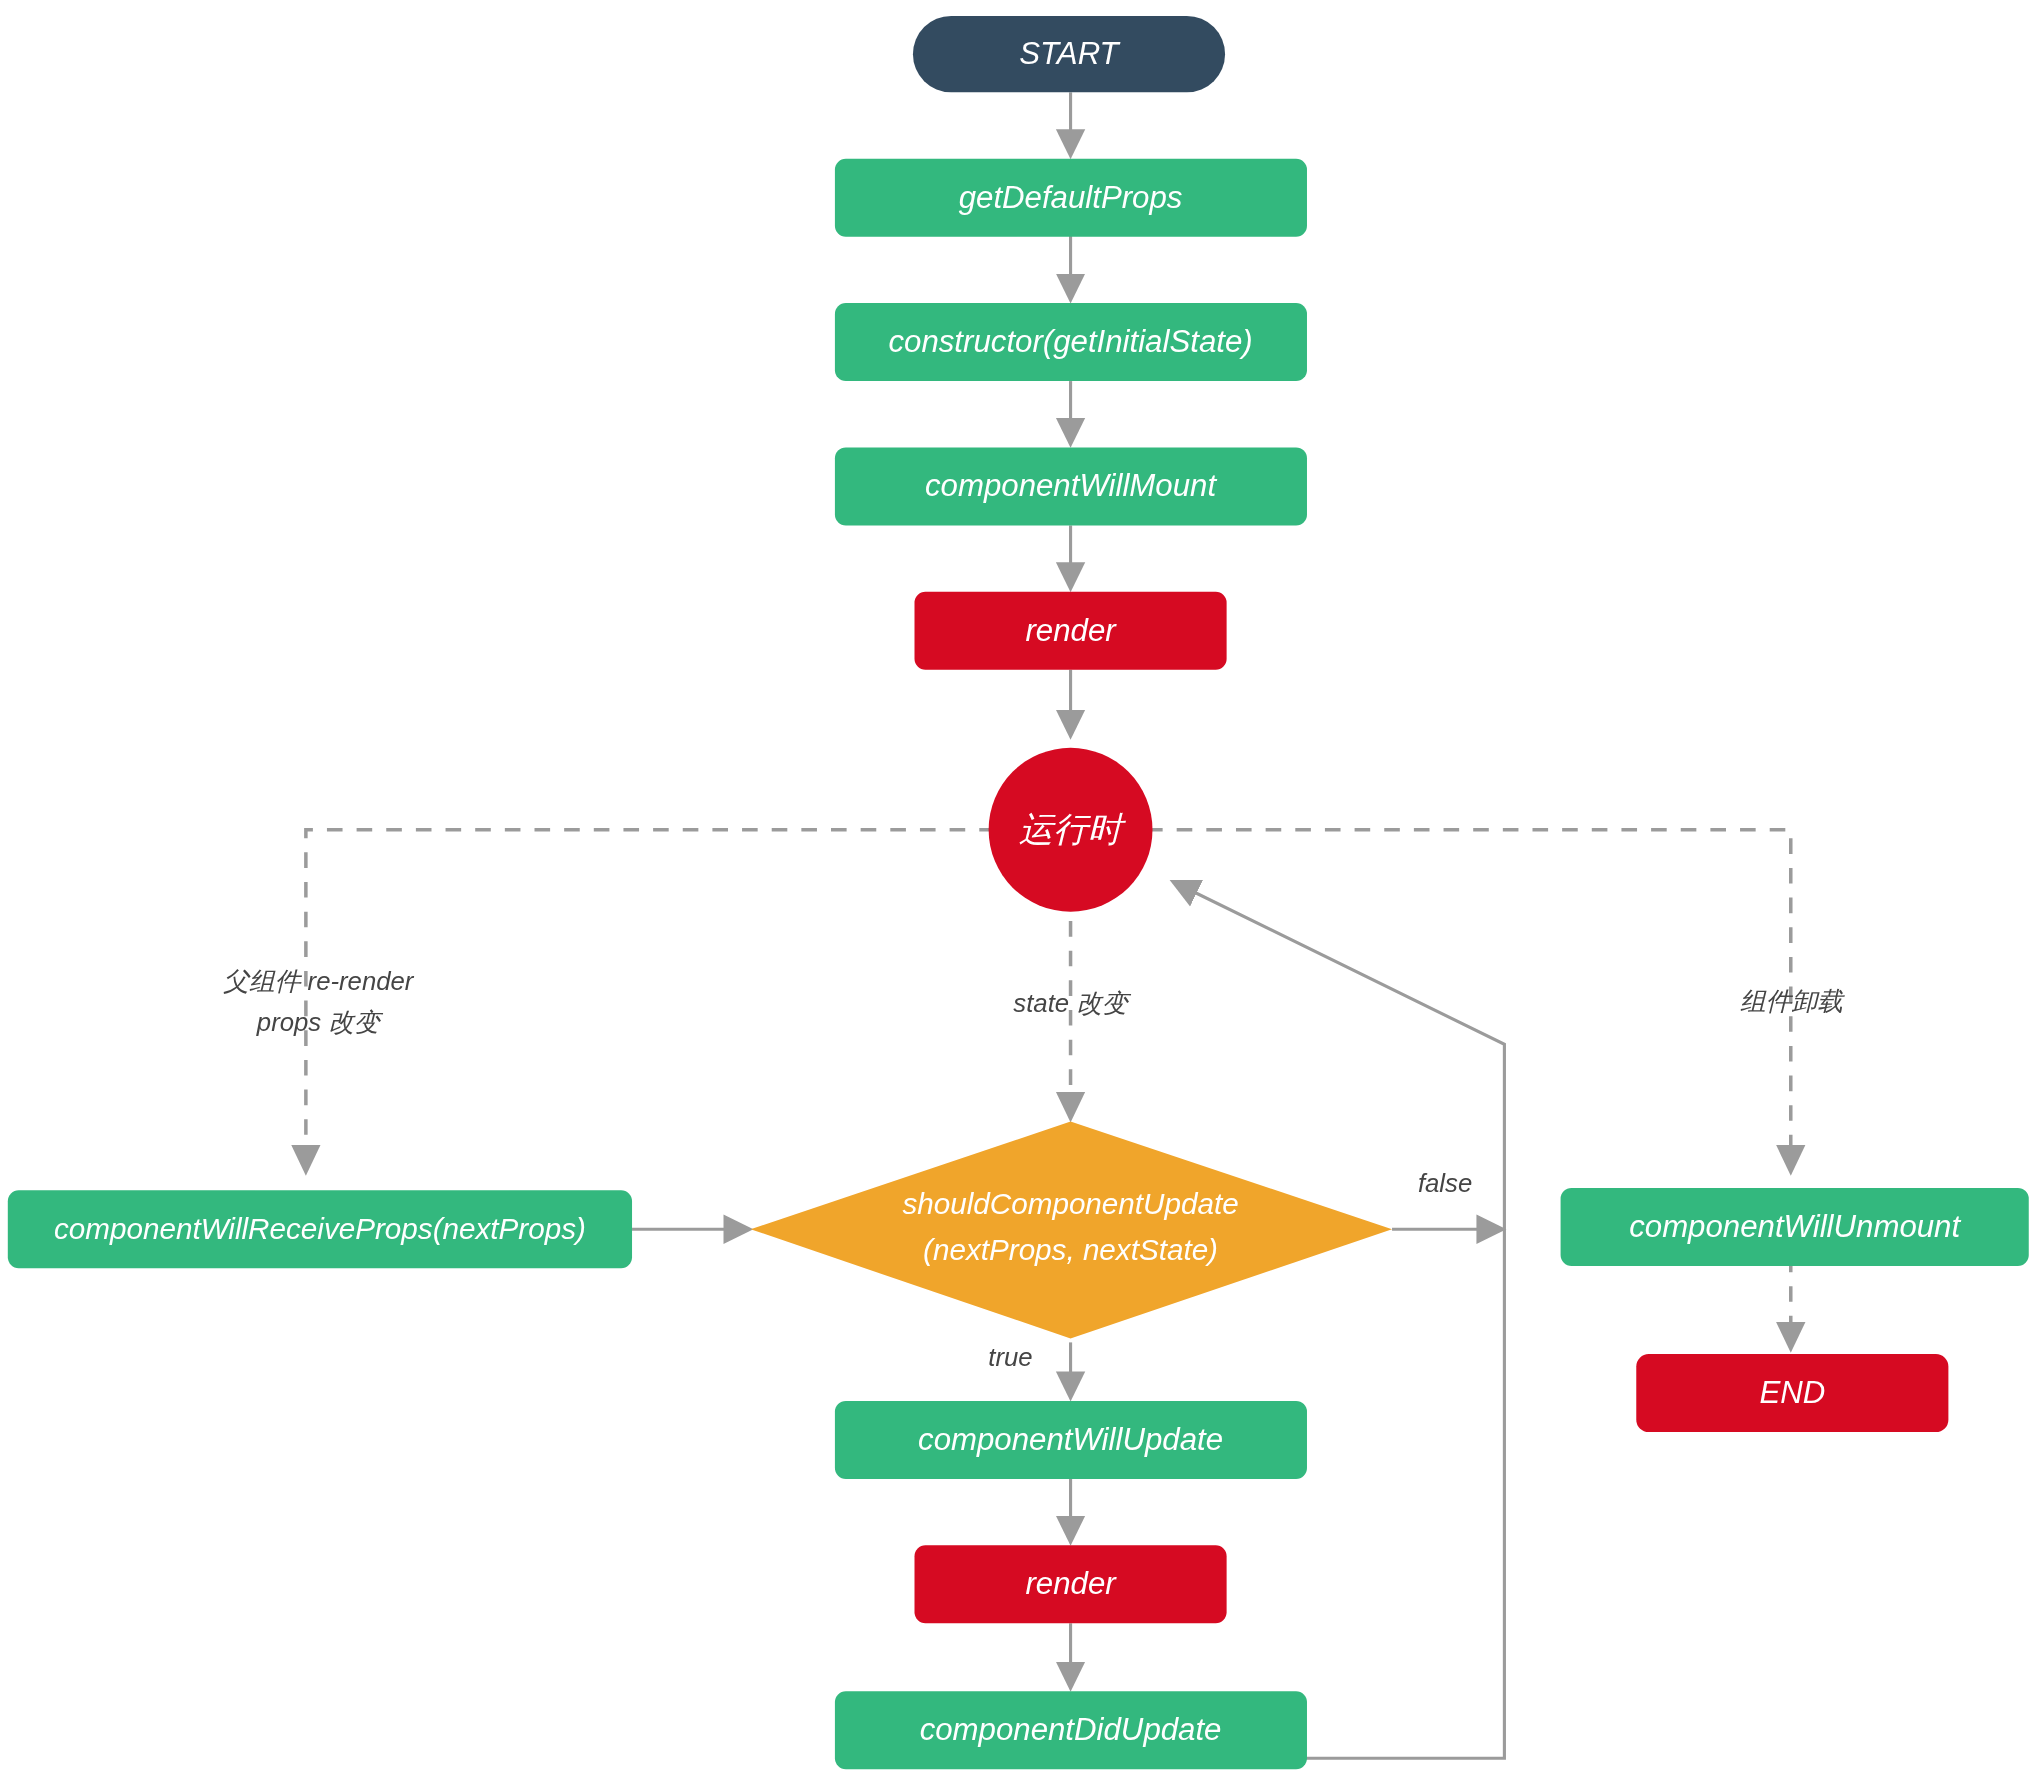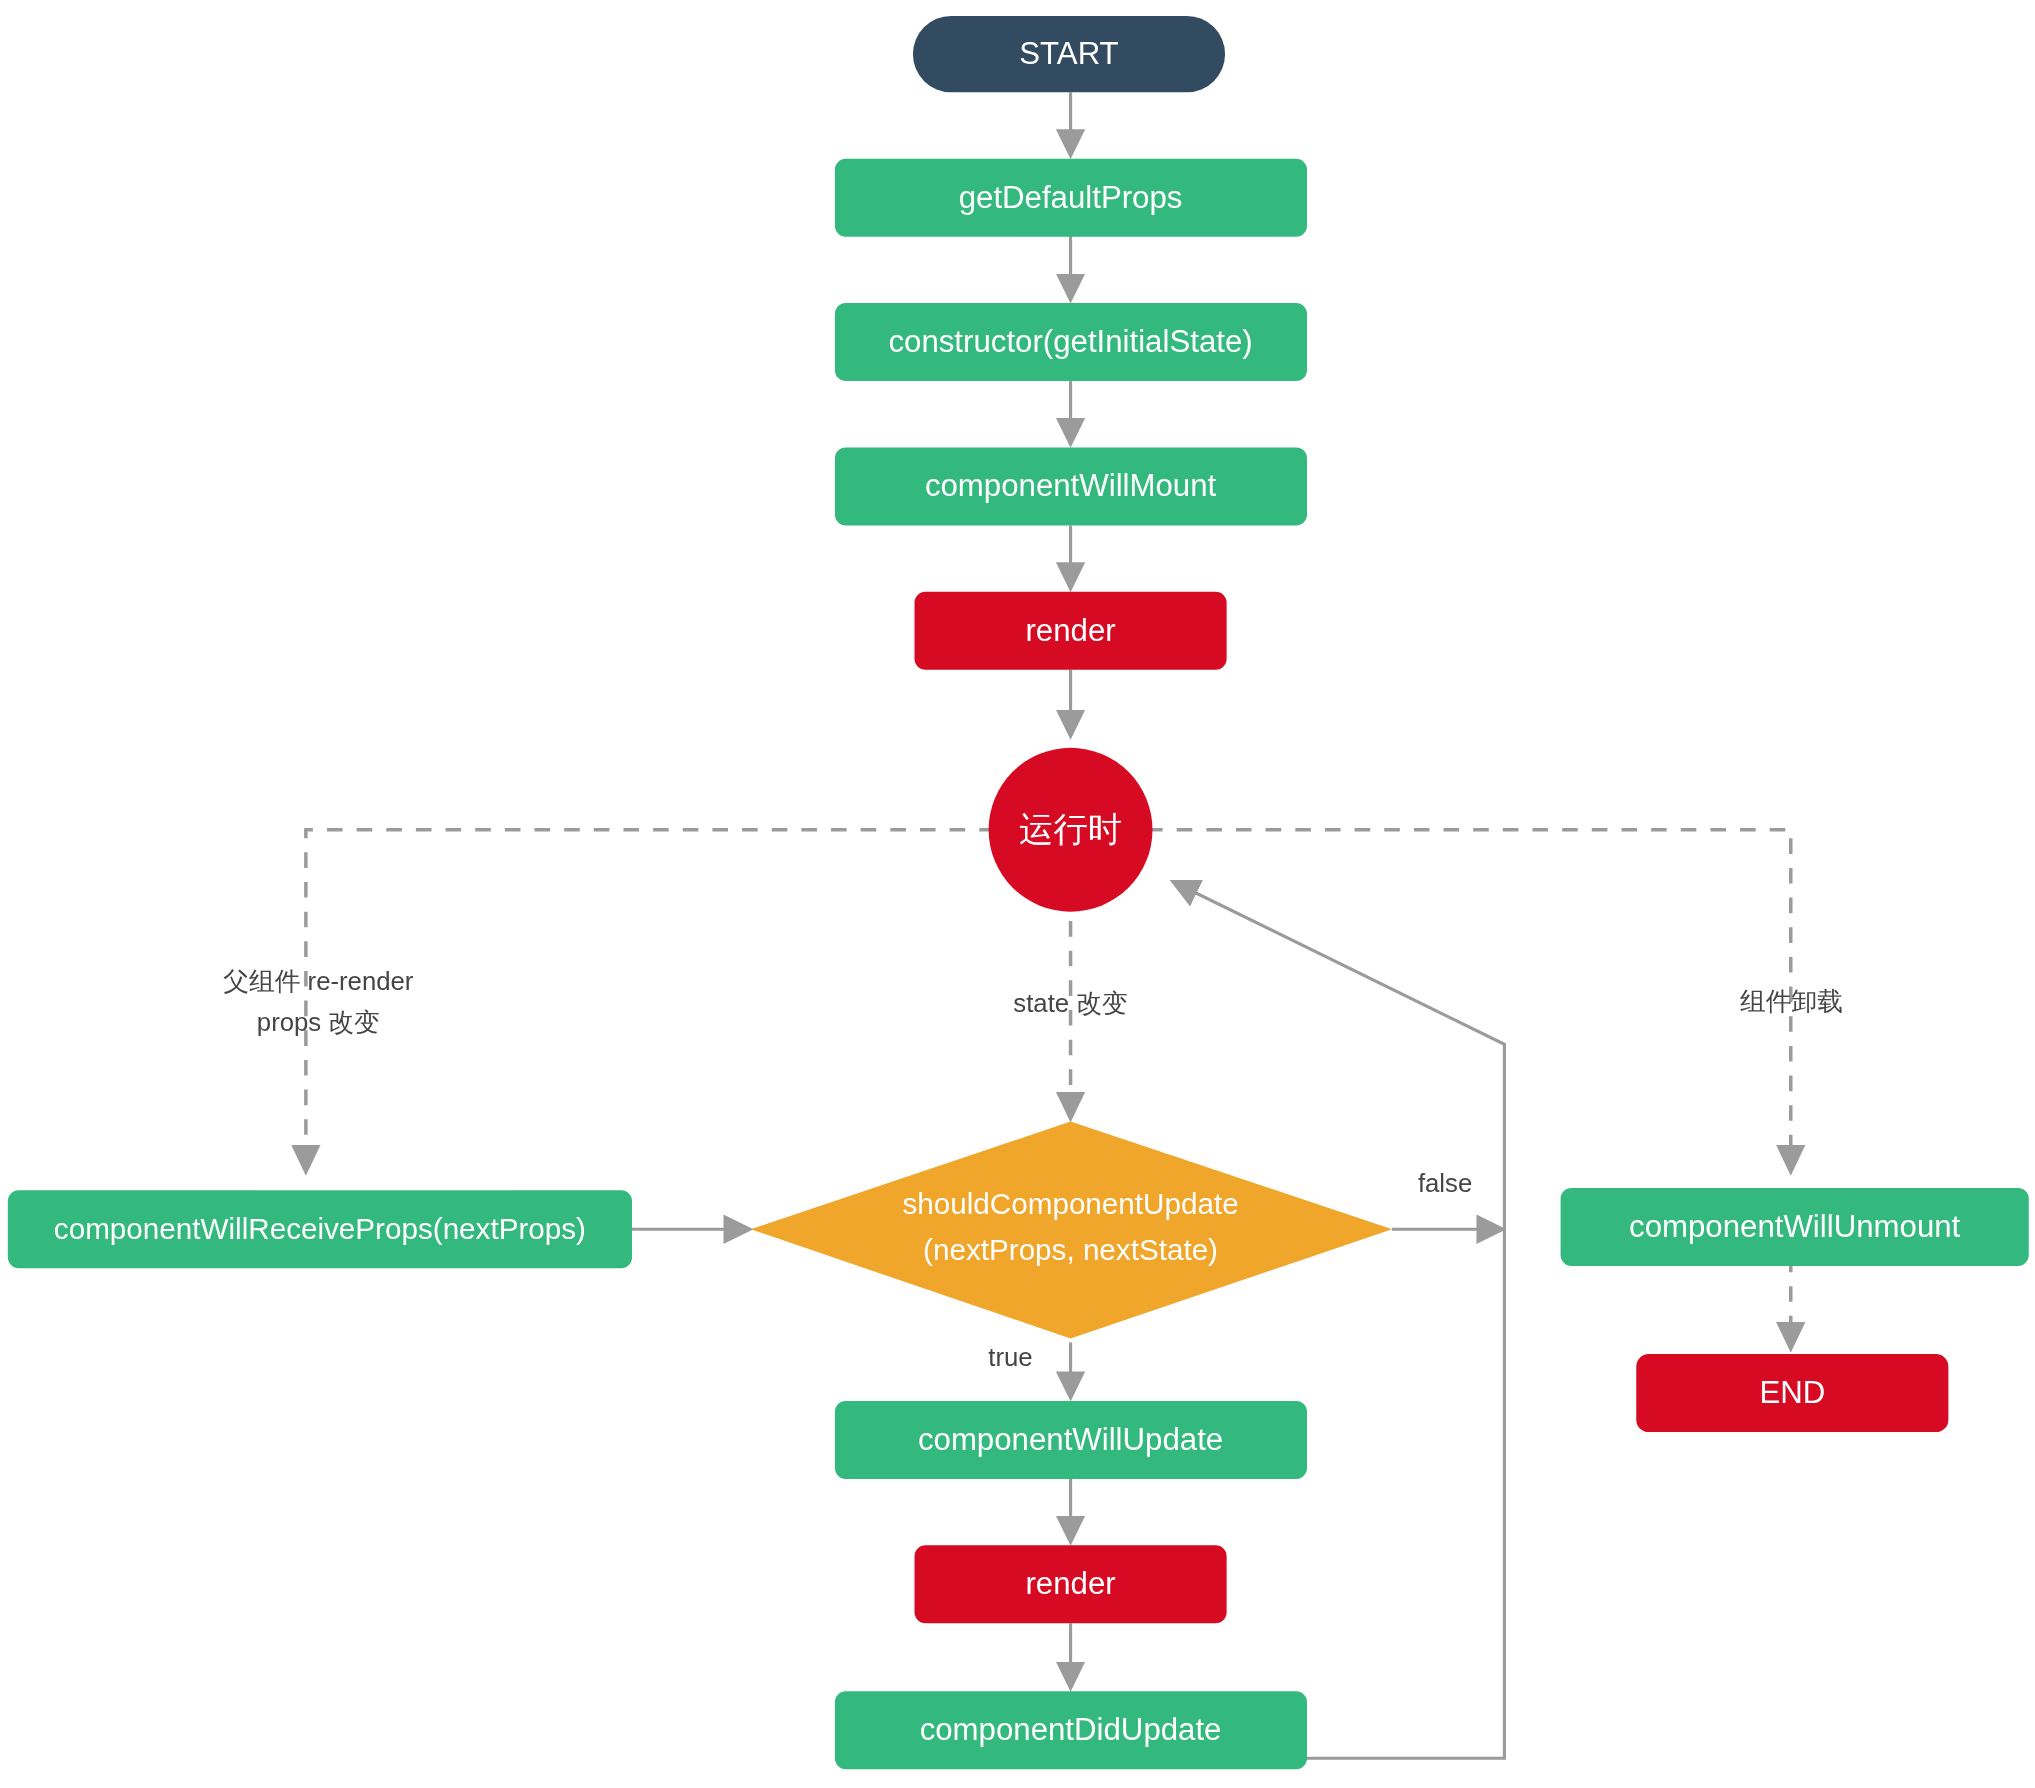--- a/index.html
+++ b/index.html
@@ -10,20 +10,21 @@
   body {
     width: 2035px;
     height: 1789px;
     font-family: "Liberation Sans", "DejaVu Sans", sans-serif;
     overflow: hidden;
   }
   #flowchart-root {
     position: relative;
     width: 2035px;
     height: 1376px;
+    font-style: italic;
   }
   svg.flow-svg {
     position: absolute;
     top: 0;
     left: 0;
     width: 2035px;
     height: 1789px;
     display: block;
   }
   .node-label {

